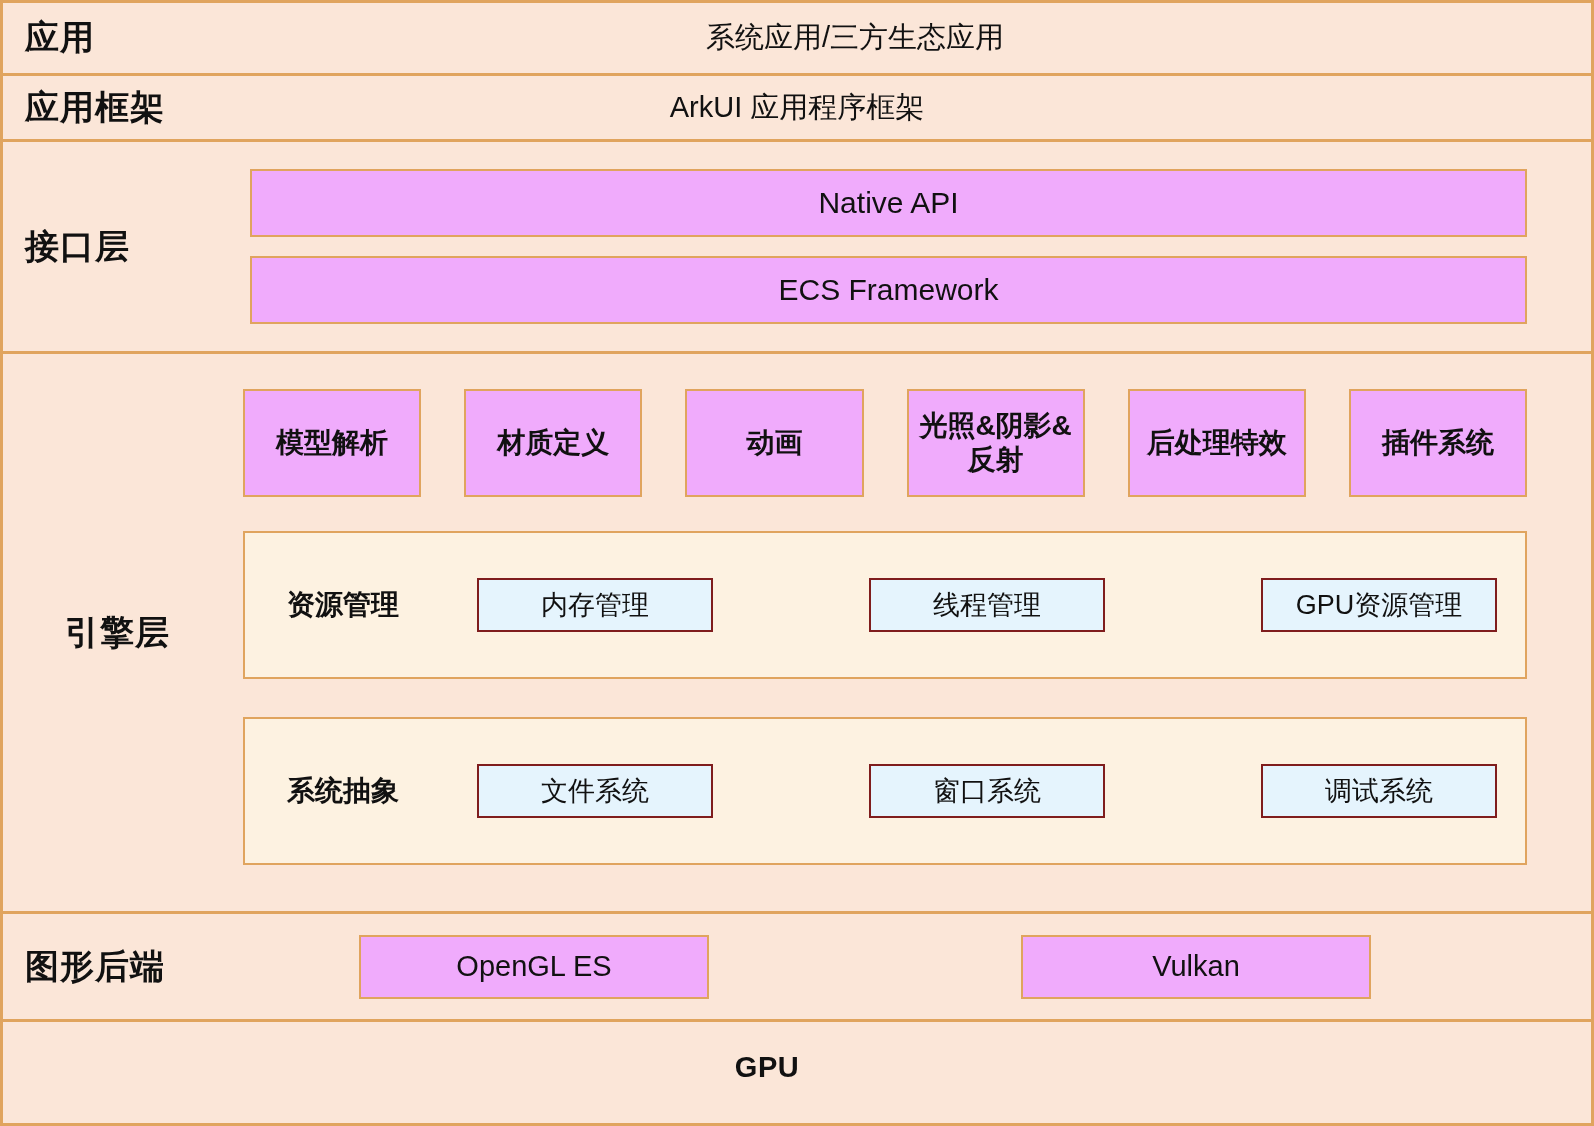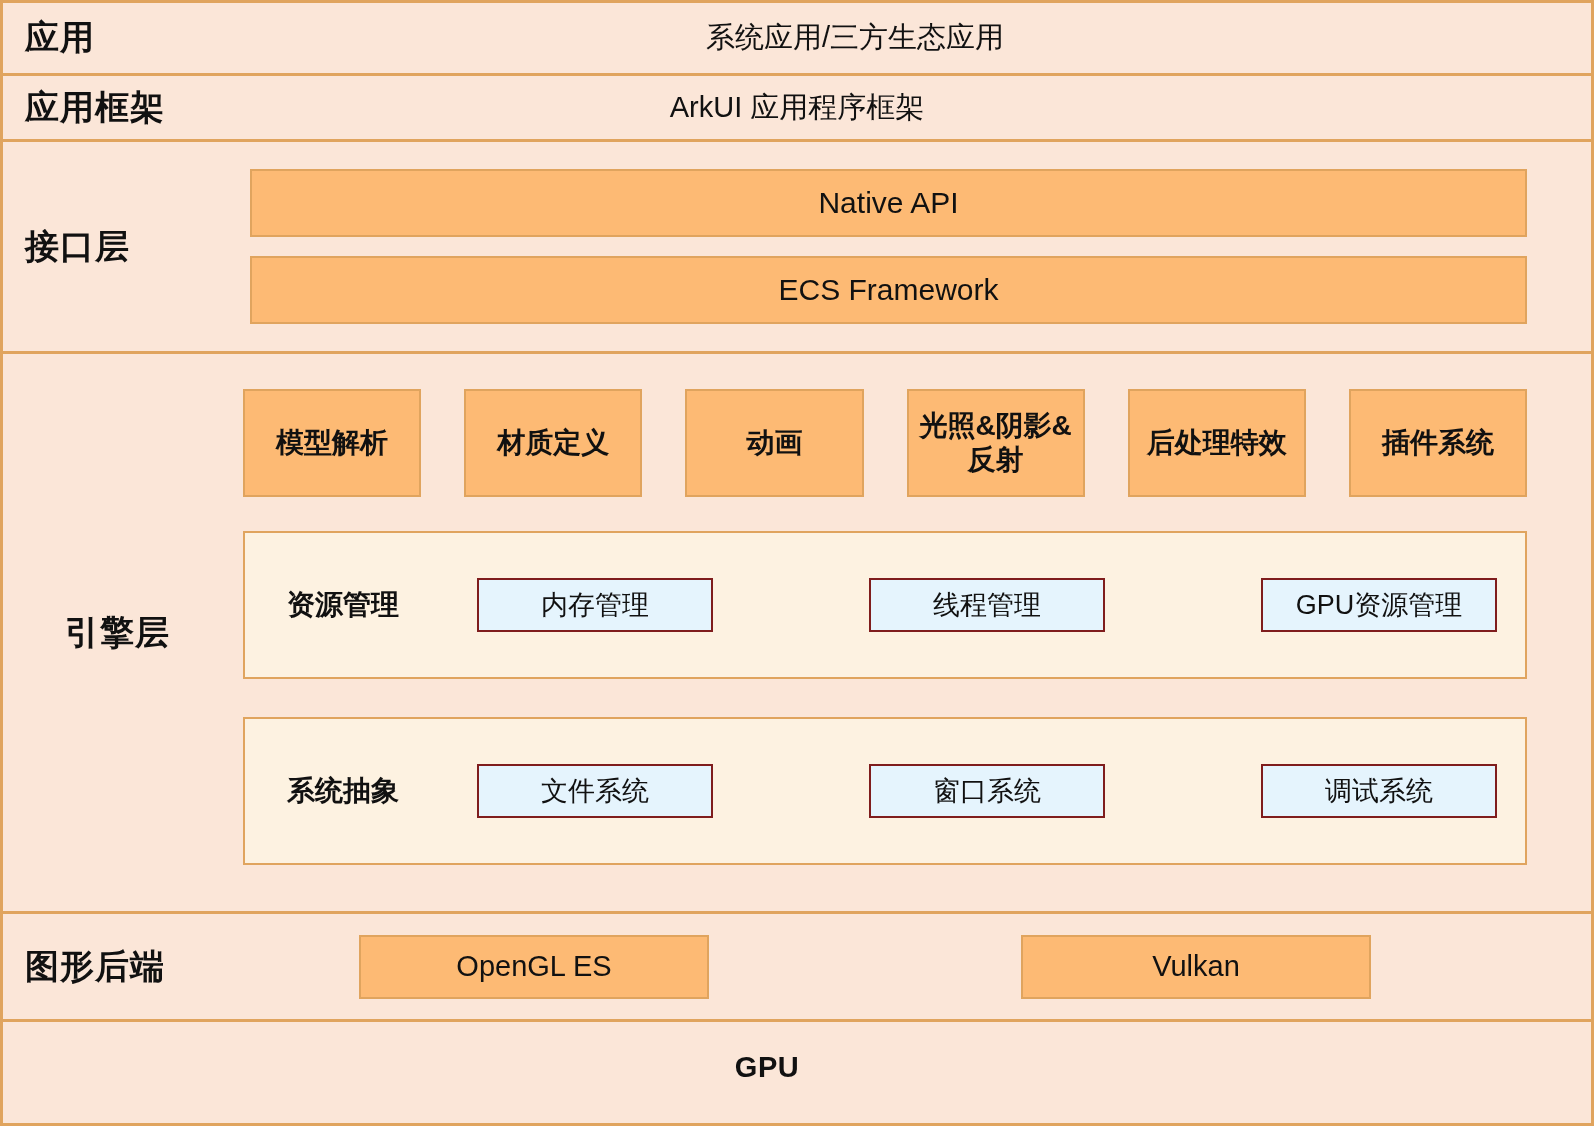--- a/index.html
+++ b/index.html
@@ -82,21 +82,21 @@
   .layer-interface .layer-label { padding-left: 22px; }
   .layer-interface .layer-body {
     display: flex;
     flex-direction: column;
     justify-content: center;
     gap: 19px;
     padding: 0 64px 0 47px;
   }
 
   .box-cream {
-    background: #fdba74;
+    background: #f0abfc;
     border: 2px solid #E0A45E;
     box-sizing: border-box;
     display: flex;
     align-items: center;
     justify-content: center;
     color: #111111;
   }
   .iface-box {
     height: 68px;
     font-size: 30px;

